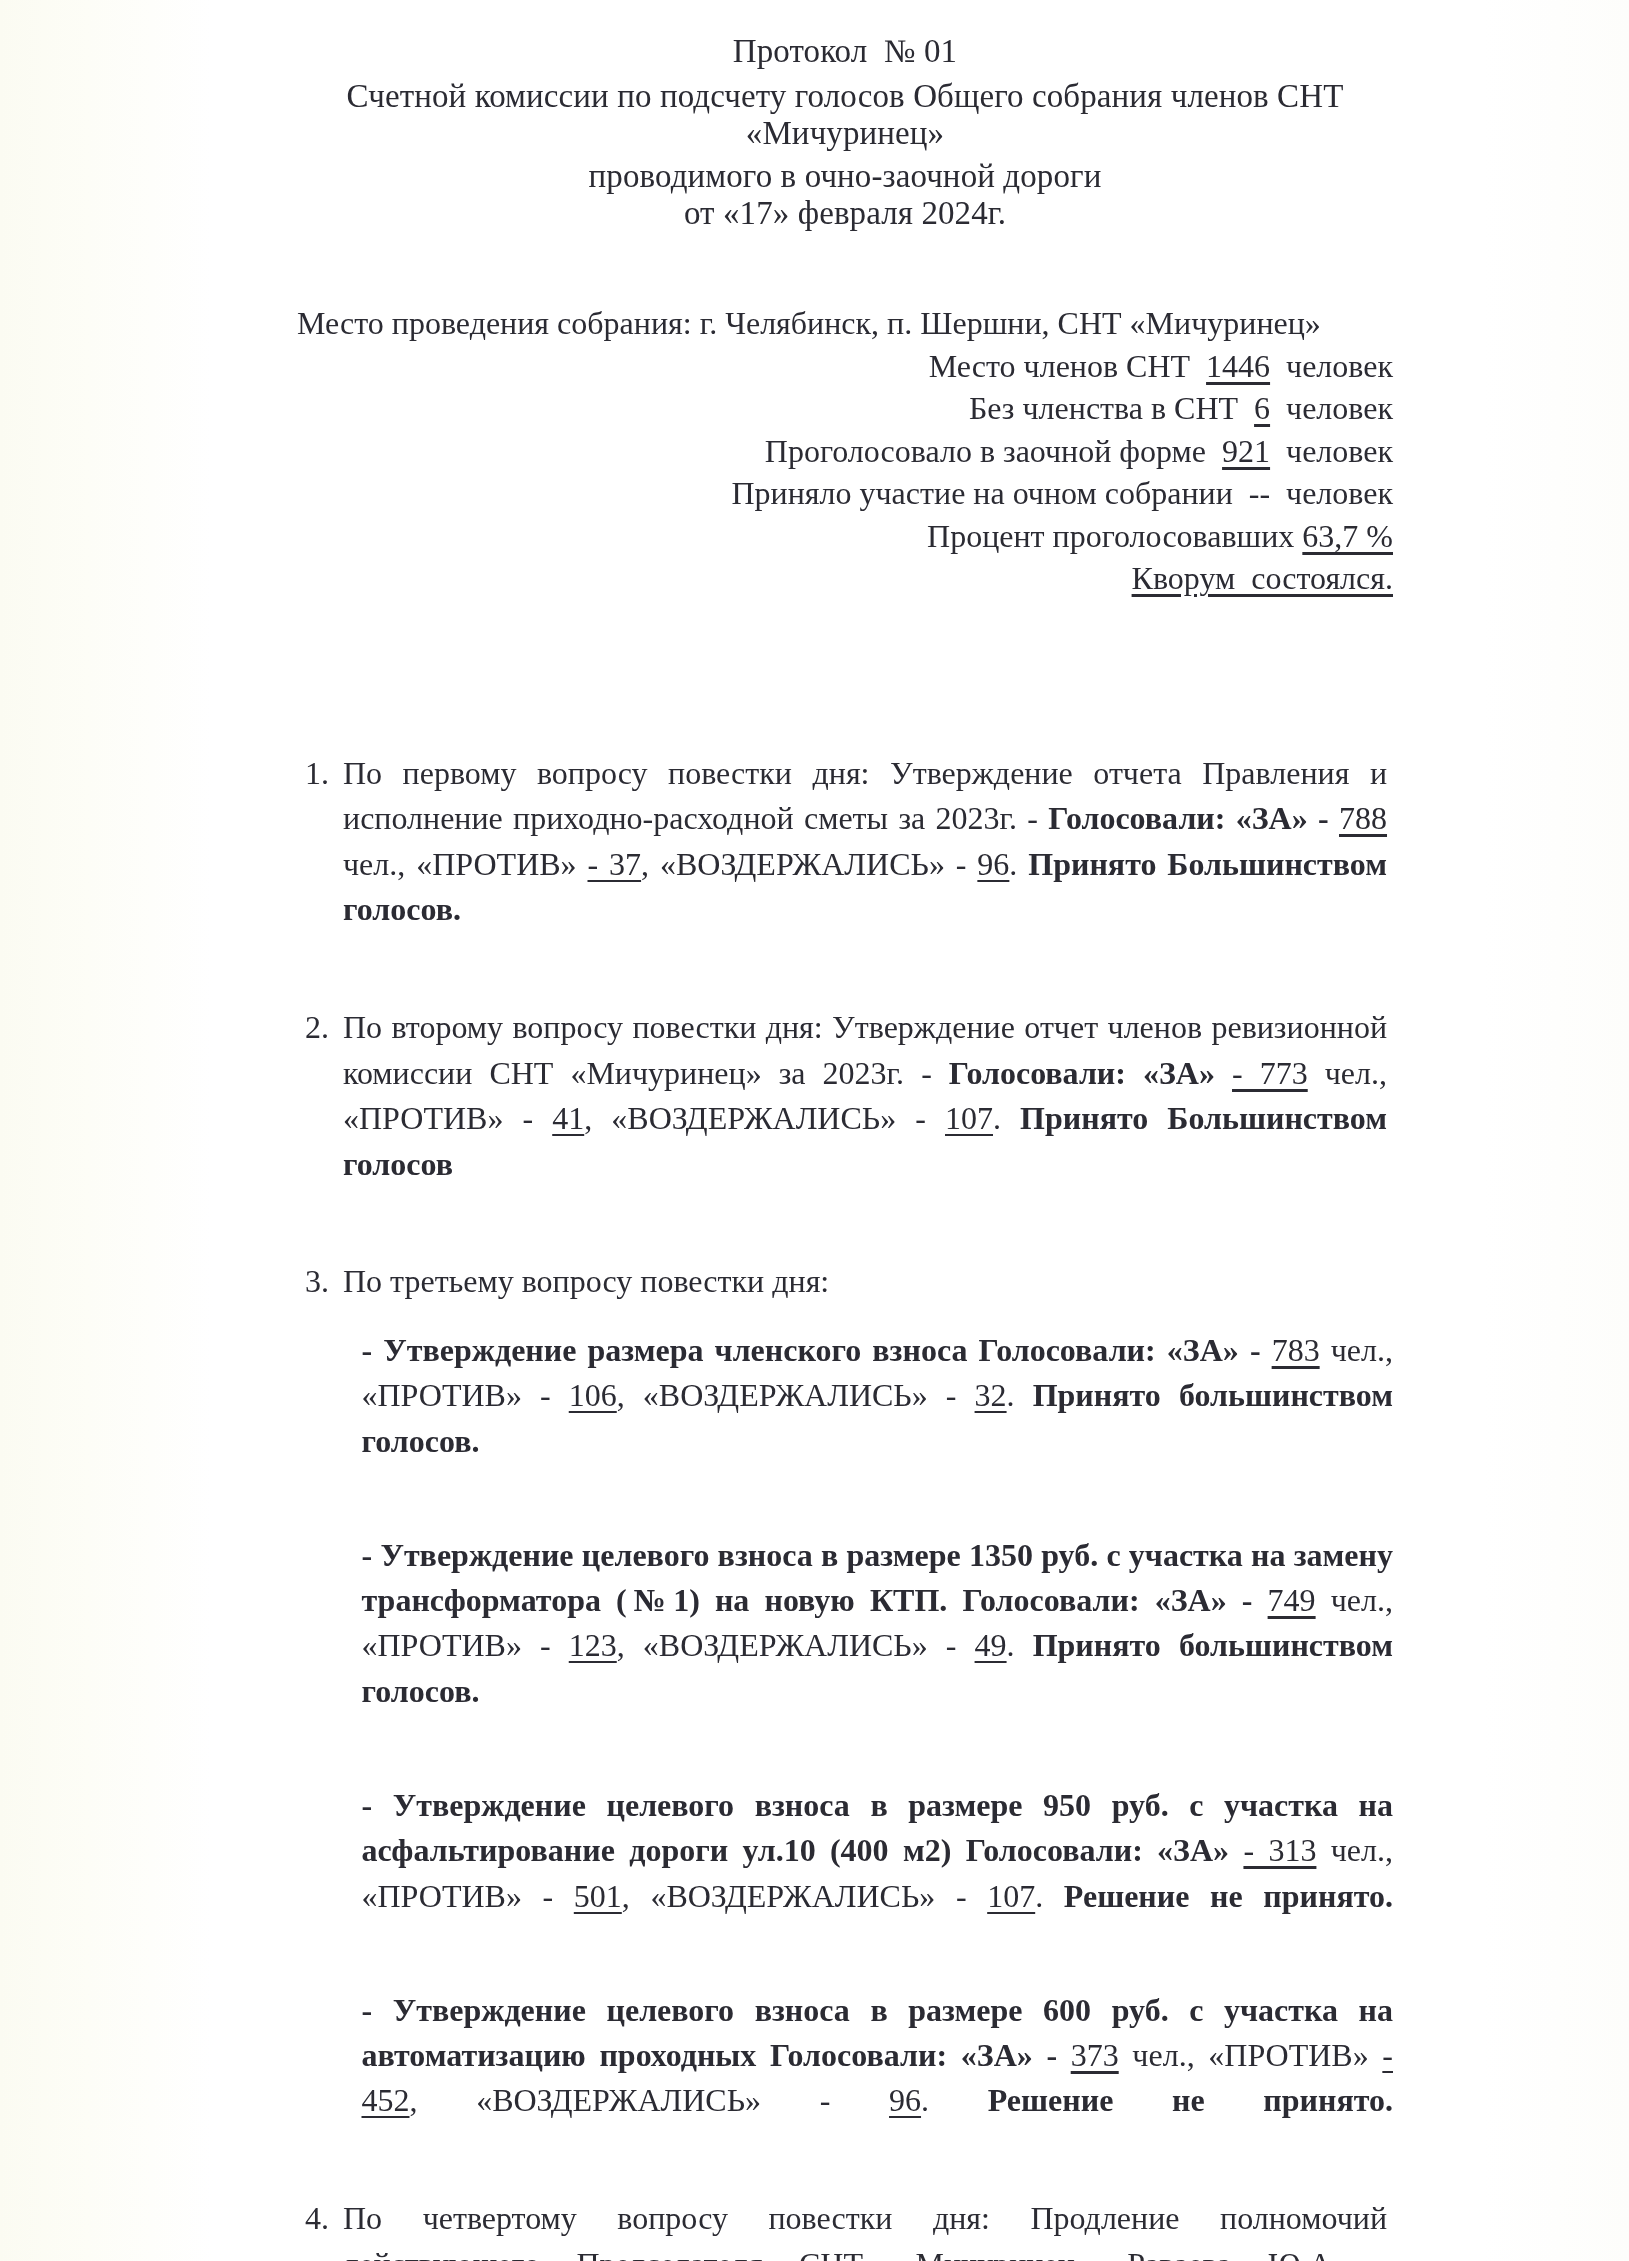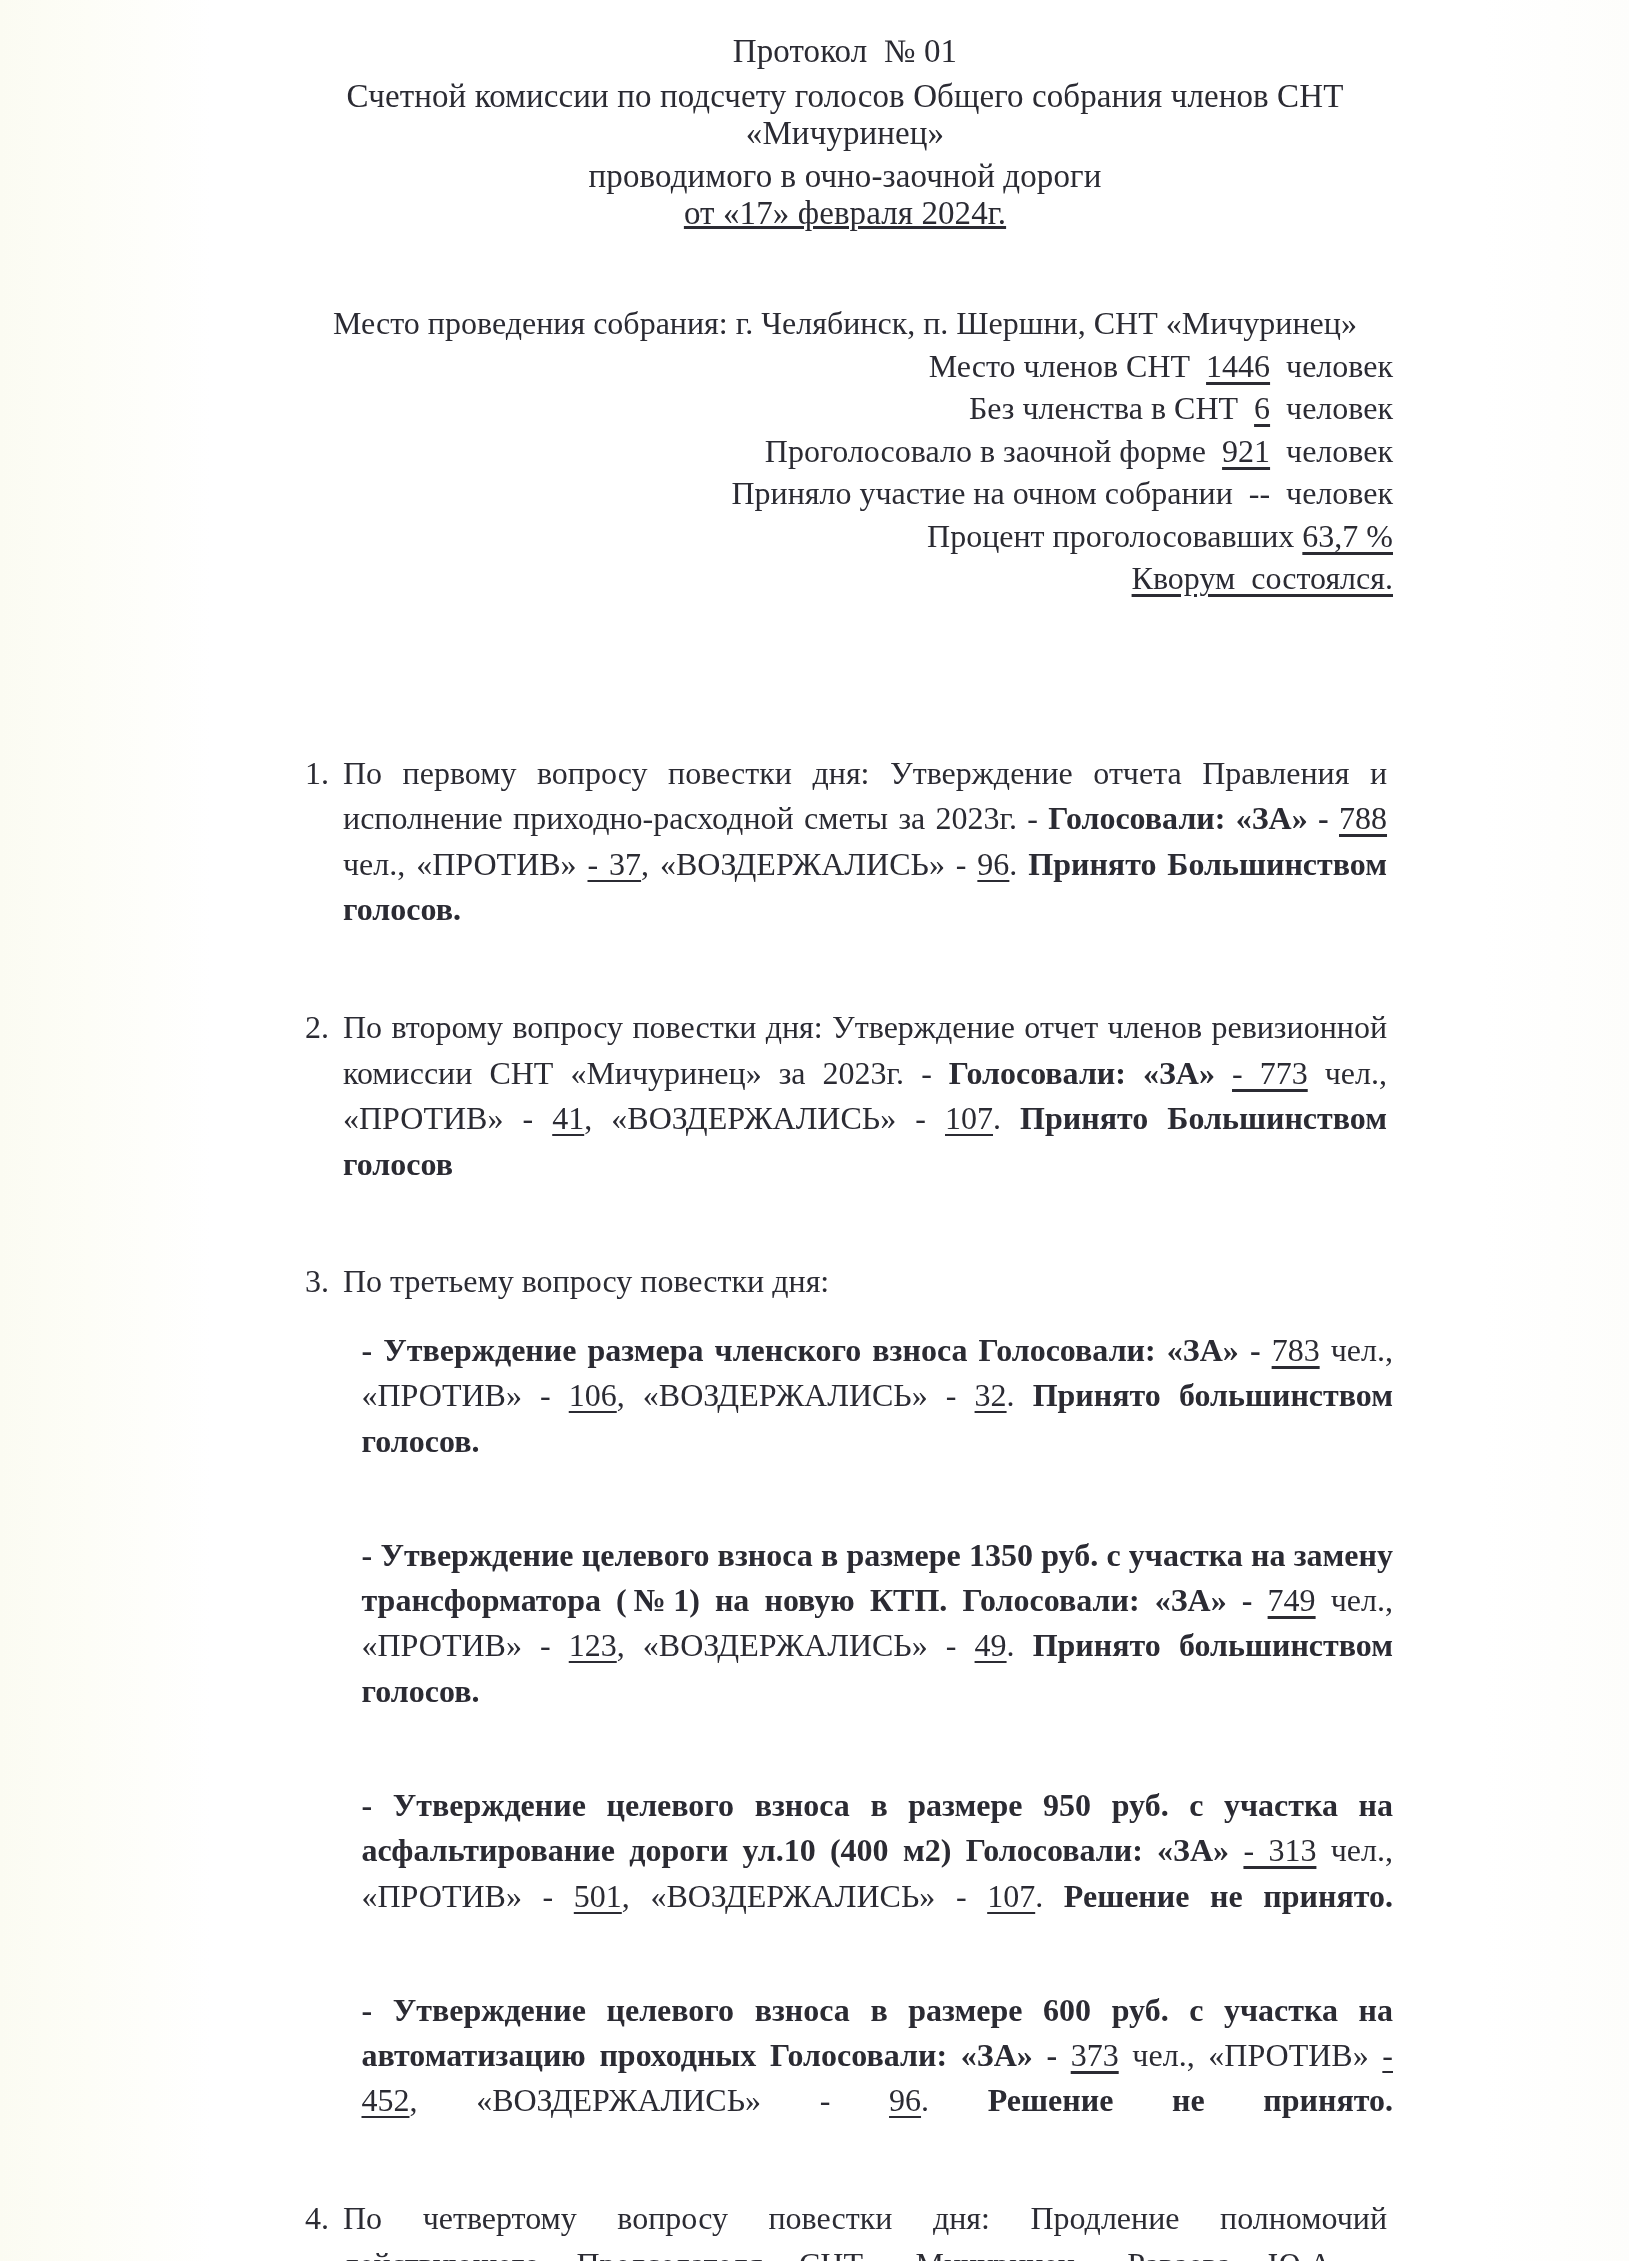--- a/index.html
+++ b/index.html
@@ -48,37 +48,37 @@
     letter-spacing: 0.1px;
   }
   .title-line {
     display: block;
     white-space: pre;
   }
   .title-line.t1 { margin-bottom: 9px; }
   .title-line.t2 { line-height: 1.12; }
   .title-line.t3 { margin-top: 1.3px; }
   .title-line.t4 { margin-top: 7.7px; }
-  .title-line.t5 { margin-top: 2.6px; text-decoration: underline; }
+  .title-line.t5 { margin-top: 2.6px; }
 
   
   .stats-block {
     position: absolute;
     left: 297px;
     top: 302px;
     width: 1096px;
     font-size: 32px;
     line-height: 1.33;
   }
   .stats-line {
     display: block;
     text-align: right;
     white-space: pre;
   }
-  .stats-line.first { text-align: center; }
+  .stats-line.first { text-align: left; }
   .u   { text-decoration: underline; text-underline-offset: 4.5px; text-decoration-thickness: 1.9px; }
   .b   { font-weight: bold; }
   .bu  { font-weight: normal; text-decoration: underline; text-underline-offset: 4.5px; text-decoration-thickness: 2.6px; }
 
   
   .items {
     position: absolute;
     left: 297px;
     top: 745px;
     width: 1096px;

